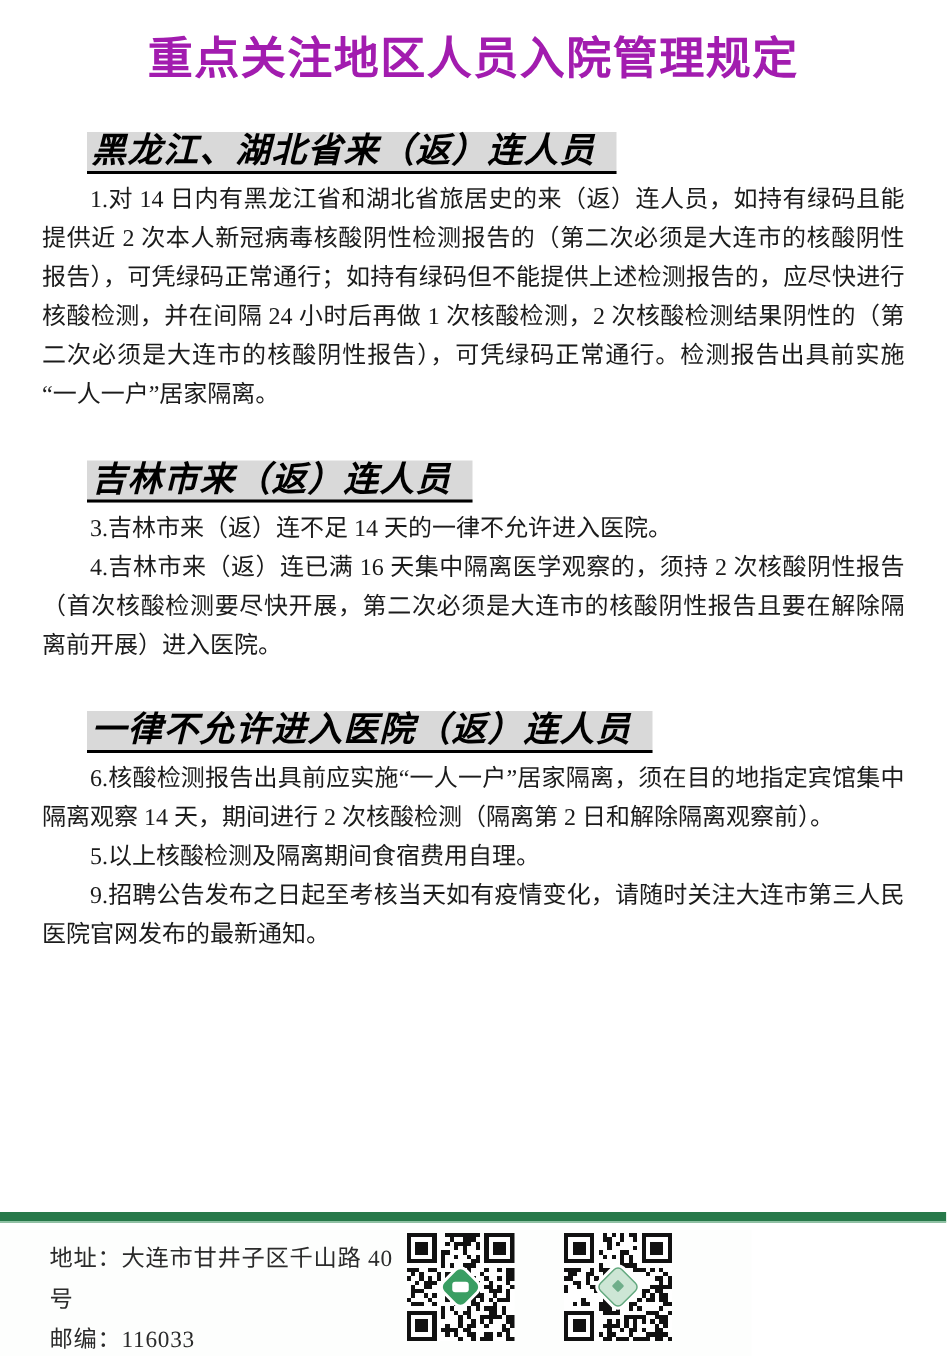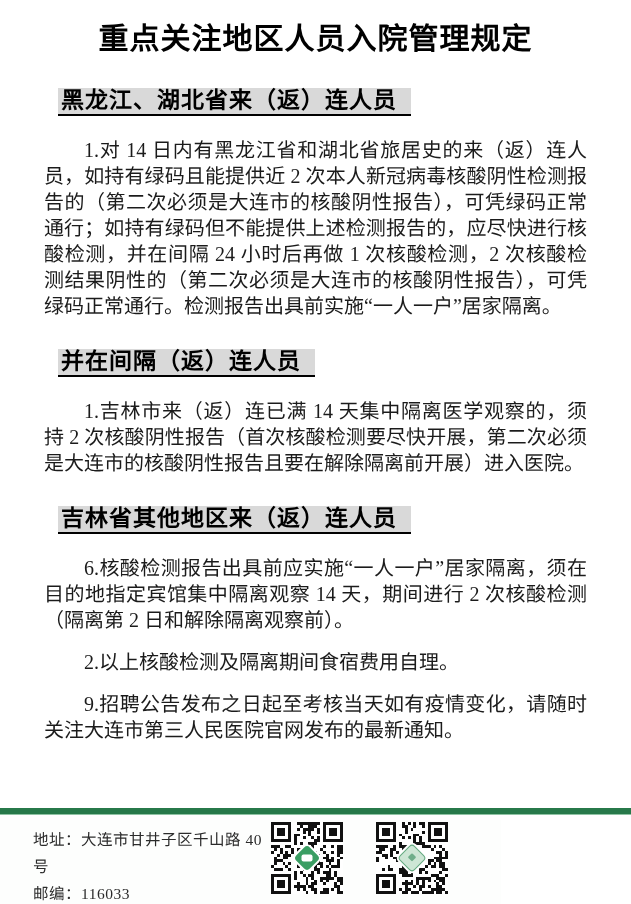--- a/index.html
+++ b/index.html
@@ -6,36 +6,36 @@
   .page{
     position:relative;
     width:631px;height:904px;
     background:#ffffff;
     font-family:"Liberation Serif","DejaVu Serif",serif;
     color:#1b1b1b;
     overflow:hidden;
   }
   .content{padding:8px 28px 0 28px;}
   .doc-title{
-    font-size:30px;font-weight:bold;color:#000000;
+    font-size:30px;font-weight:bold;color:#a21caf;
     text-align:center;margin:6px 0 18px 0;letter-spacing:1px;
   }
   .sec-heading{
     display:inline-block;
     font-size:23px;font-weight:bold;color:#000;
     background:#d9d9d9;
     border-bottom:2.5px solid #000;
     padding:1px 14px 2px 3px;
     margin:12px 0 5px 30px;
     letter-spacing:1px;
   }
-  .sec-heading-row{line-height:1;}
+  .sec-heading-row{line-height:1;font-style:italic;}
   p.body{
-    font-size:20px;line-height:26px;
-    margin:16px;text-indent:2em;text-align:justify;
+    font-size:16px;line-height:26px;
+    margin:0;text-indent:2em;text-align:justify;
   }
   p.body.bold{font-weight:bold;}
   .gap-mid{margin-top:18px;}
   .gap-big{margin-top:44px;}
   .footer-rule{
     position:absolute;top:808px;left:0;
     width:631px;height:6px;background:#27794a;
     border-bottom:1px solid #8fc3a4;
   }
   .footer{
@@ -75,30 +75,31 @@
   <div class="content">
 
     <h1 class="doc-title">重点关注地区人员入院管理规定</h1>
 
     <div class="sec-heading-row">
       <span class="sec-heading">黑龙江、湖北省来（返）连人员</span>
     </div>
     <p class="body">1.对 14 日内有黑龙江省和湖北省旅居史的来（返）连人员，如持有绿码且能提供近 2 次本人新冠病毒核酸阴性检测报告的（第二次必须是大连市的核酸阴性报告），可凭绿码正常通行；如持有绿码但不能提供上述检测报告的，应尽快进行核酸检测，并在间隔 24 小时后再做 1 次核酸检测，2 次核酸检测结果阴性的（第二次必须是大连市的核酸阴性报告），可凭绿码正常通行。检测报告出具前实施“一人一户”居家隔离。</p>
 
     <div class="sec-heading-row gap-mid">
-      <span class="sec-heading">并在间隔（返）连人员</span>
+      <span class="sec-heading">吉林市来（返）连人员</span>
     </div>
-    <p class="body">1.吉林市来（返）连已满 14 天集中隔离医学观察的，须持 2 次核酸阴性报告（首次核酸检测要尽快开展，第二次必须是大连市的核酸阴性报告且要在解除隔离前开展）进入医院。</p>
+    <p class="body">3.吉林市来（返）连不足 14 天的一律不允许进入医院。</p>
+    <p class="body">4.吉林市来（返）连已满 16 天集中隔离医学观察的，须持 2 次核酸阴性报告（首次核酸检测要尽快开展，第二次必须是大连市的核酸阴性报告且要在解除隔离前开展）进入医院。</p>
 
     <div class="sec-heading-row gap-mid">
-      <span class="sec-heading">吉林省其他地区来（返）连人员</span>
+      <span class="sec-heading">一律不允许进入医院（返）连人员</span>
     </div>
 
     <p class="body gap-big">6.核酸检测报告出具前应实施“一人一户”居家隔离，须在目的地指定宾馆集中隔离观察 14 天，期间进行 2 次核酸检测（隔离第 2 日和解除隔离观察前）。</p>
-    <p class="body">2.以上核酸检测及隔离期间食宿费用自理。</p>
+    <p class="body">5.以上核酸检测及隔离期间食宿费用自理。</p>
     <p class="body">9.招聘公告发布之日起至考核当天如有疫情变化，请随时关注大连市第三人民医院官网发布的最新通知。</p>
 
   </div>
 
   <div class="footer-rule"></div>
 
   <div class="footer">
     <div class="footer-info">
       <div>地址：大连市甘井子区千山路 40 号</div>
       <div>邮编：116033</div>

